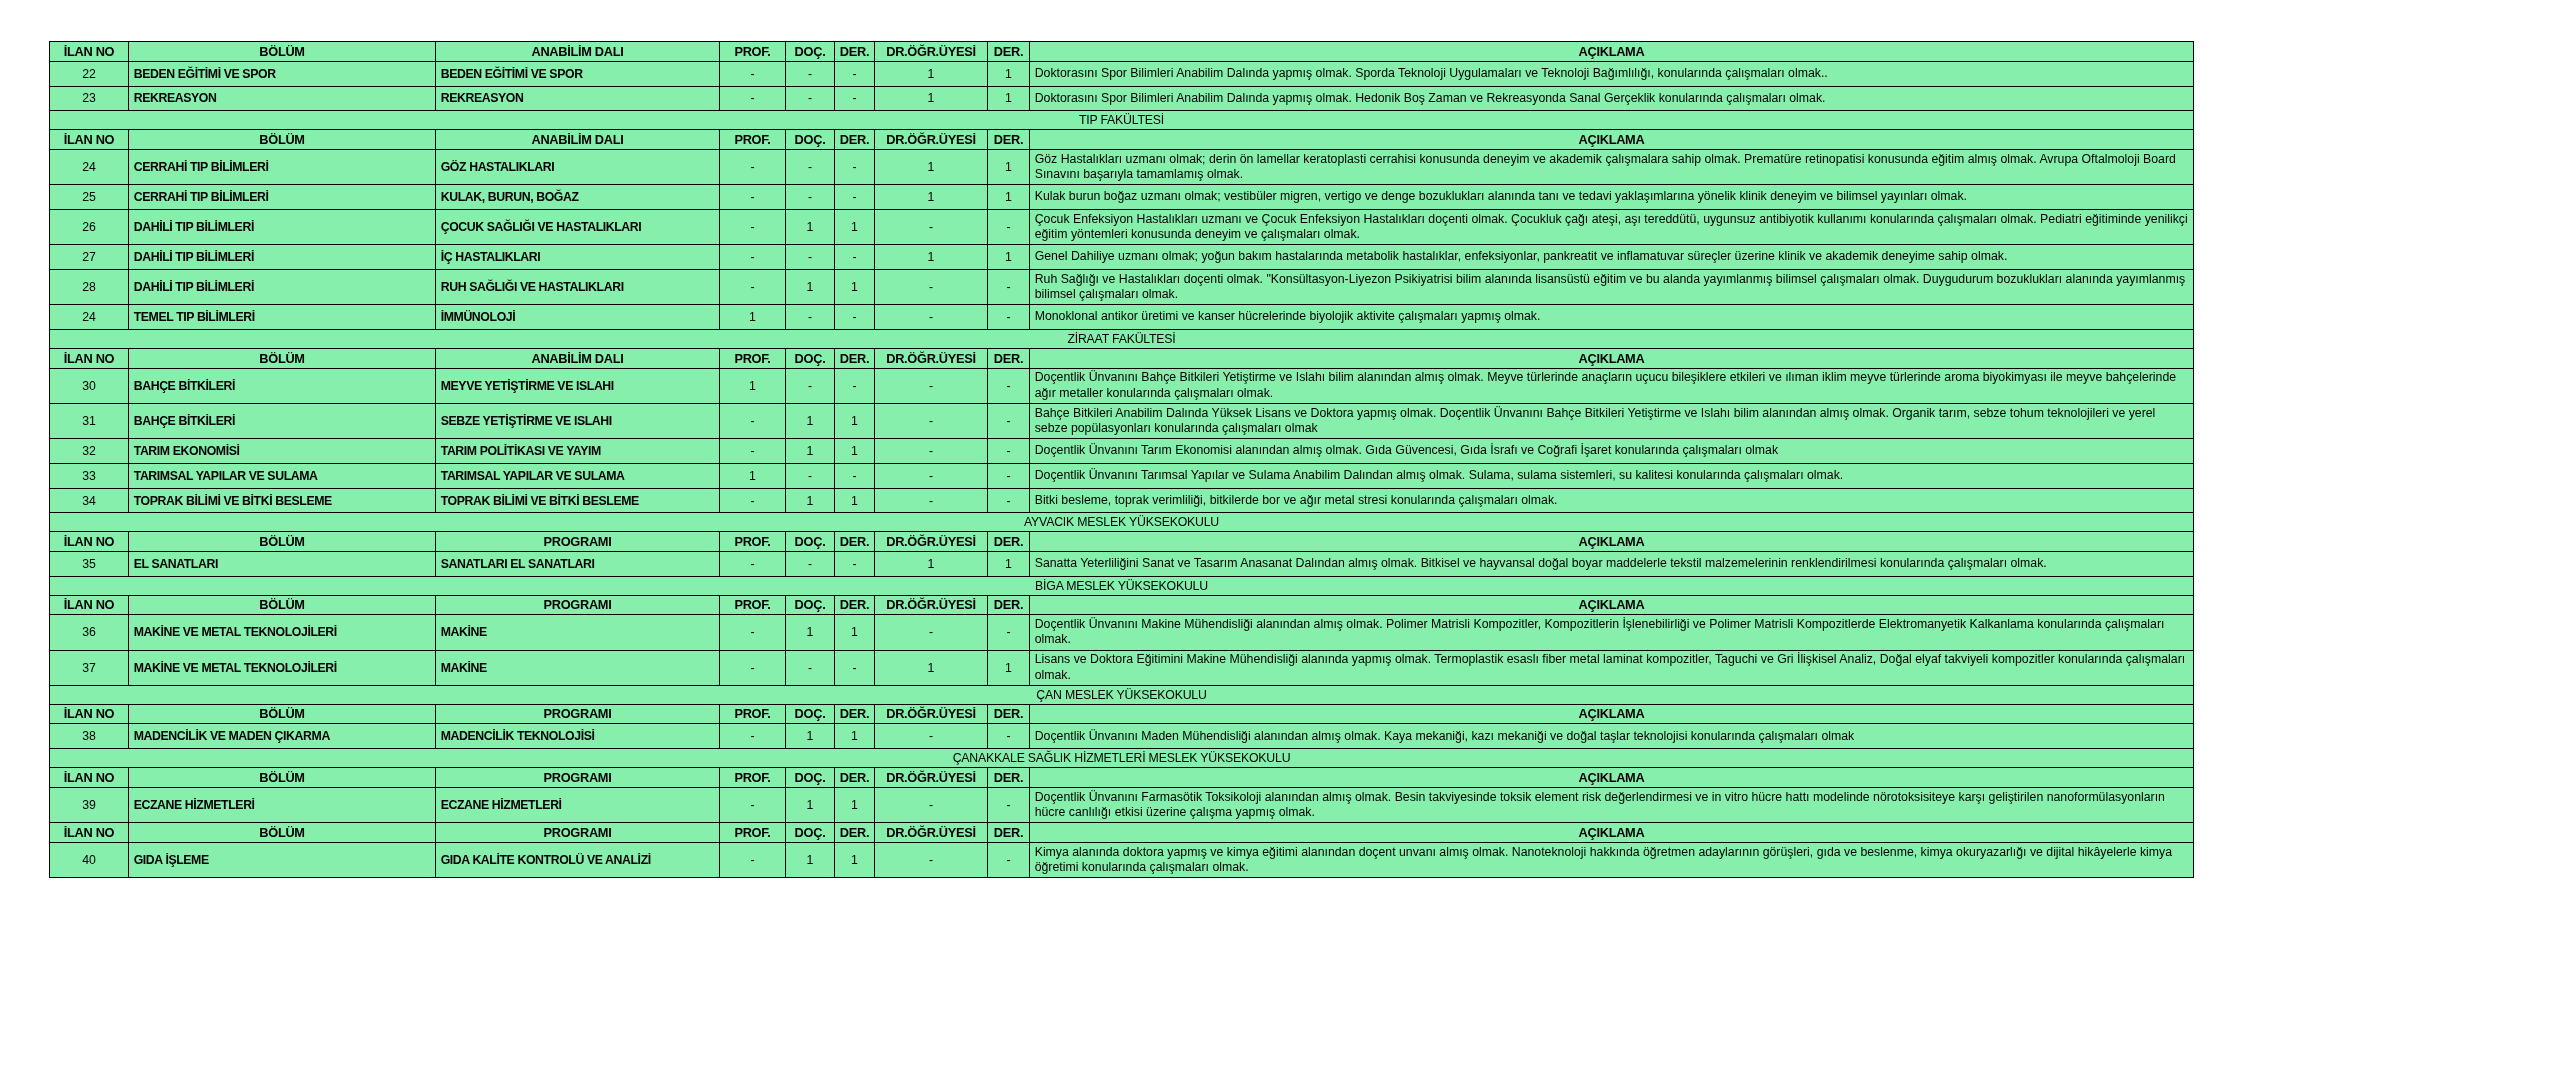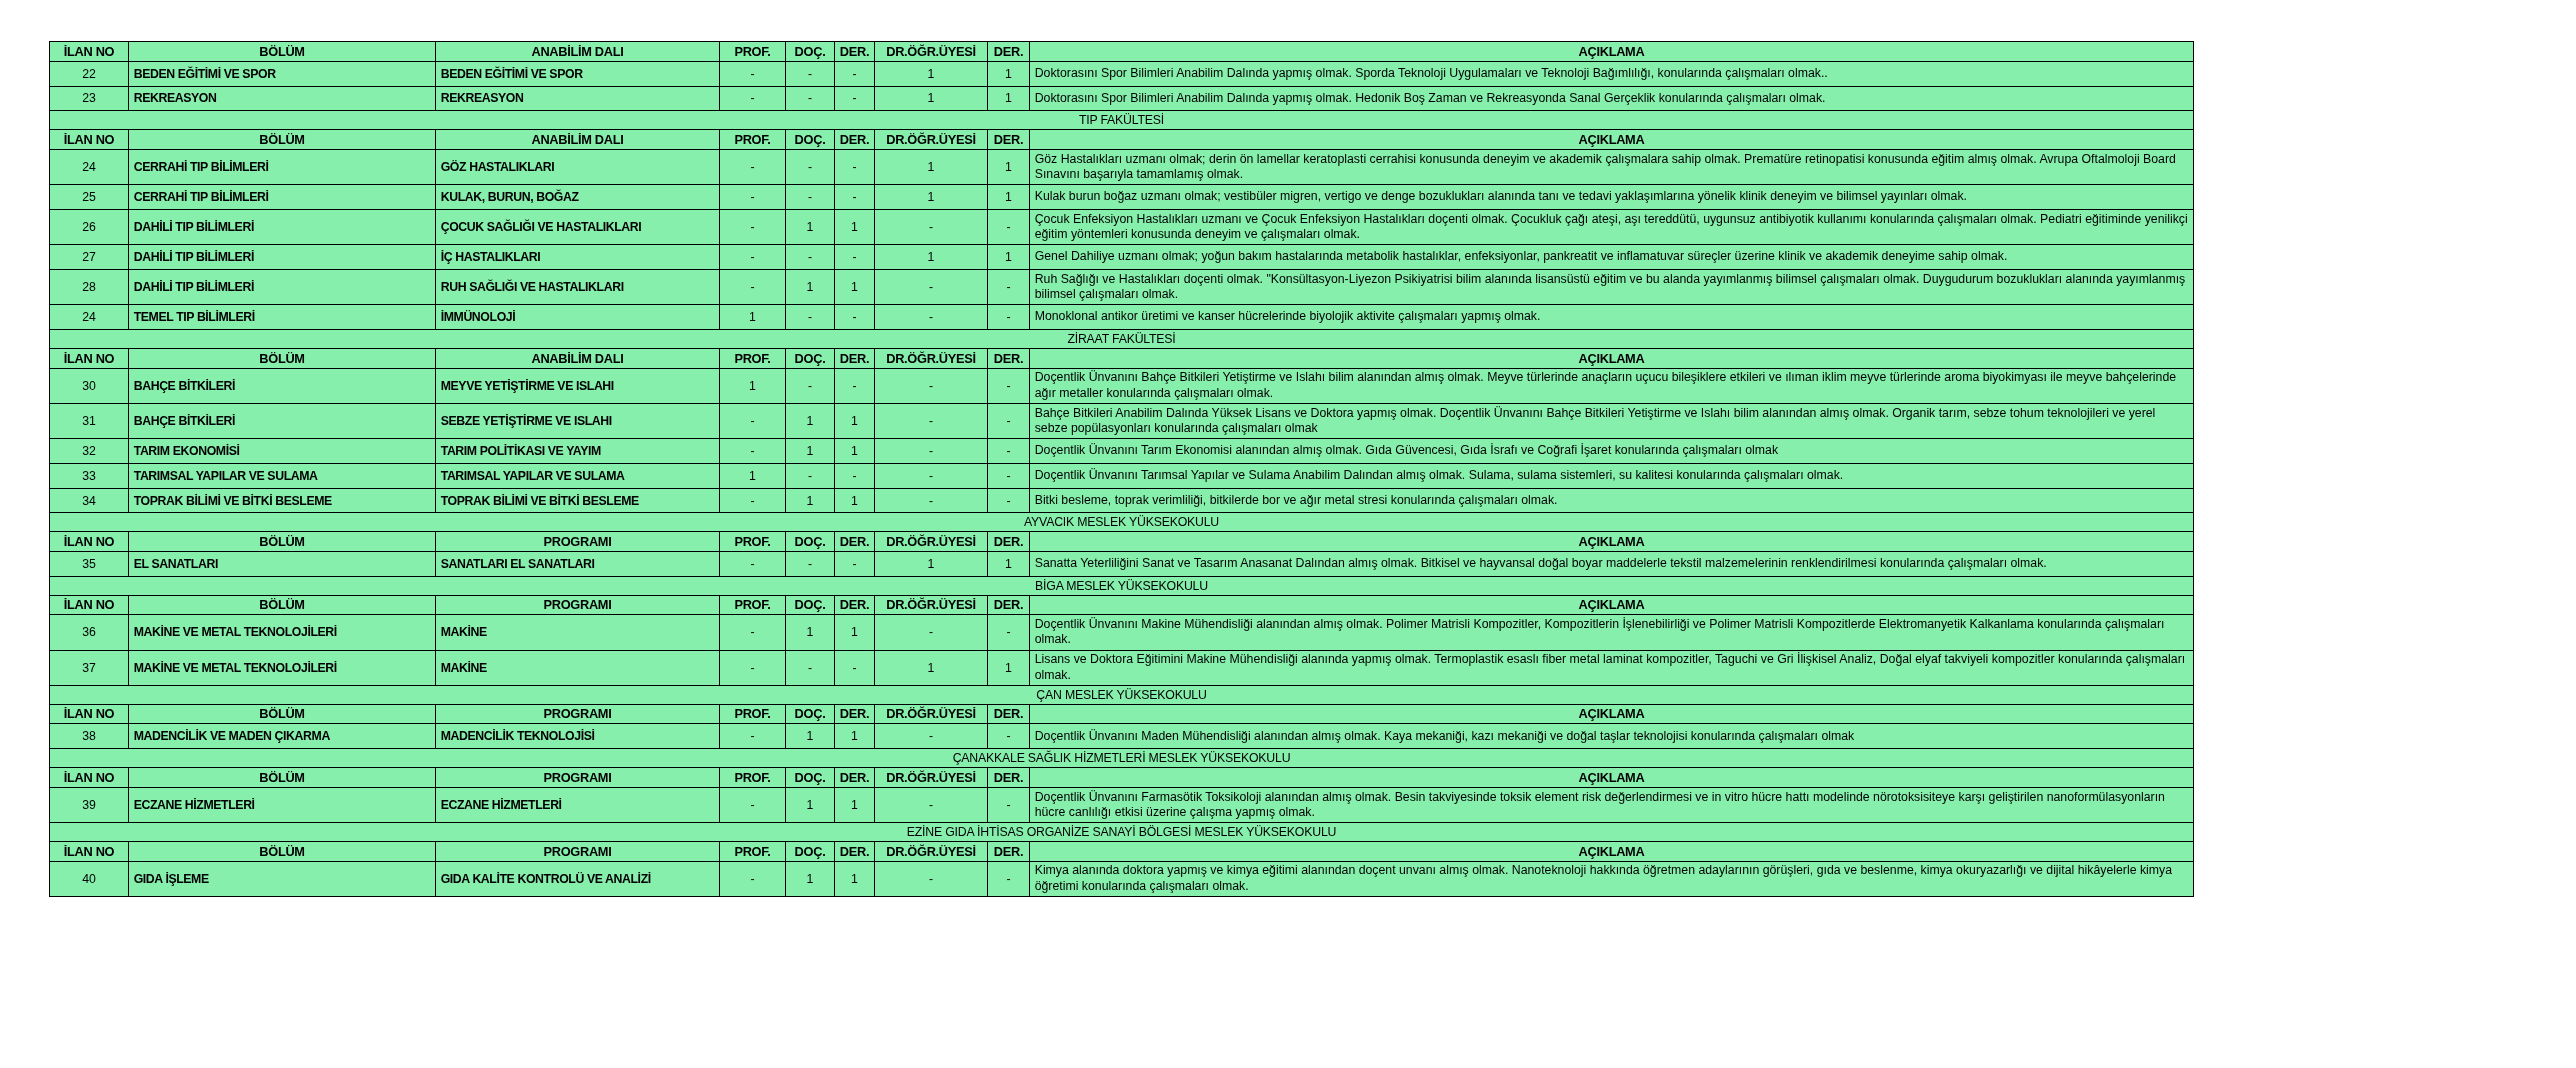--- a/index.html
+++ b/index.html
@@ -376,23 +376,20 @@
           <td class="c-name">ECZANE HİZMETLERİ</td>
           <td class="c-name">ECZANE HİZMETLERİ</td>
           <td class="c-center">-</td>
           <td class="c-center">1</td>
           <td class="c-center">1</td>
           <td class="c-center">-</td>
           <td class="c-center">-</td>
           <td class="c-desc">Doçentlik Ünvanını Farmasötik Toksikoloji alanından almış olmak. Besin takviyesinde toksik element risk değerlendirmesi ve in vitro hücre hattı modelinde nörotoksisiteye karşı geliştirilen nanoformülasyonların hücre canlılığı etkisi üzerine çalışma yapmış olmak.</td>
         </tr>
         <tr>
-          <td colspan="9" class="section-title">EZİNE GIDA İHTİSAS ORGANİZE SANAYİ BÖLGESİ MESLEK YÜKSEKOKULU</td>
-        </tr>
-        <tr>
           <th>İLAN NO</th>
           <th>BÖLÜM</th>
           <th>PROGRAMI</th>
           <th>PROF.</th>
           <th>DOÇ.</th>
           <th>DER.</th>
           <th>DR.ÖĞR.ÜYESİ</th>
           <th>DER.</th>
           <th>AÇIKLAMA</th>
         </tr>

